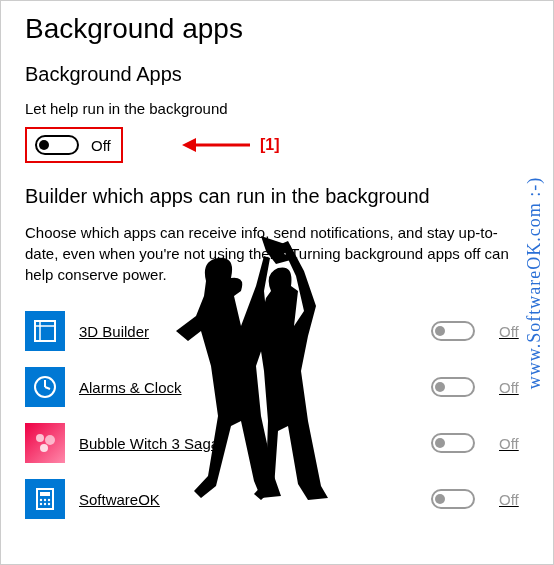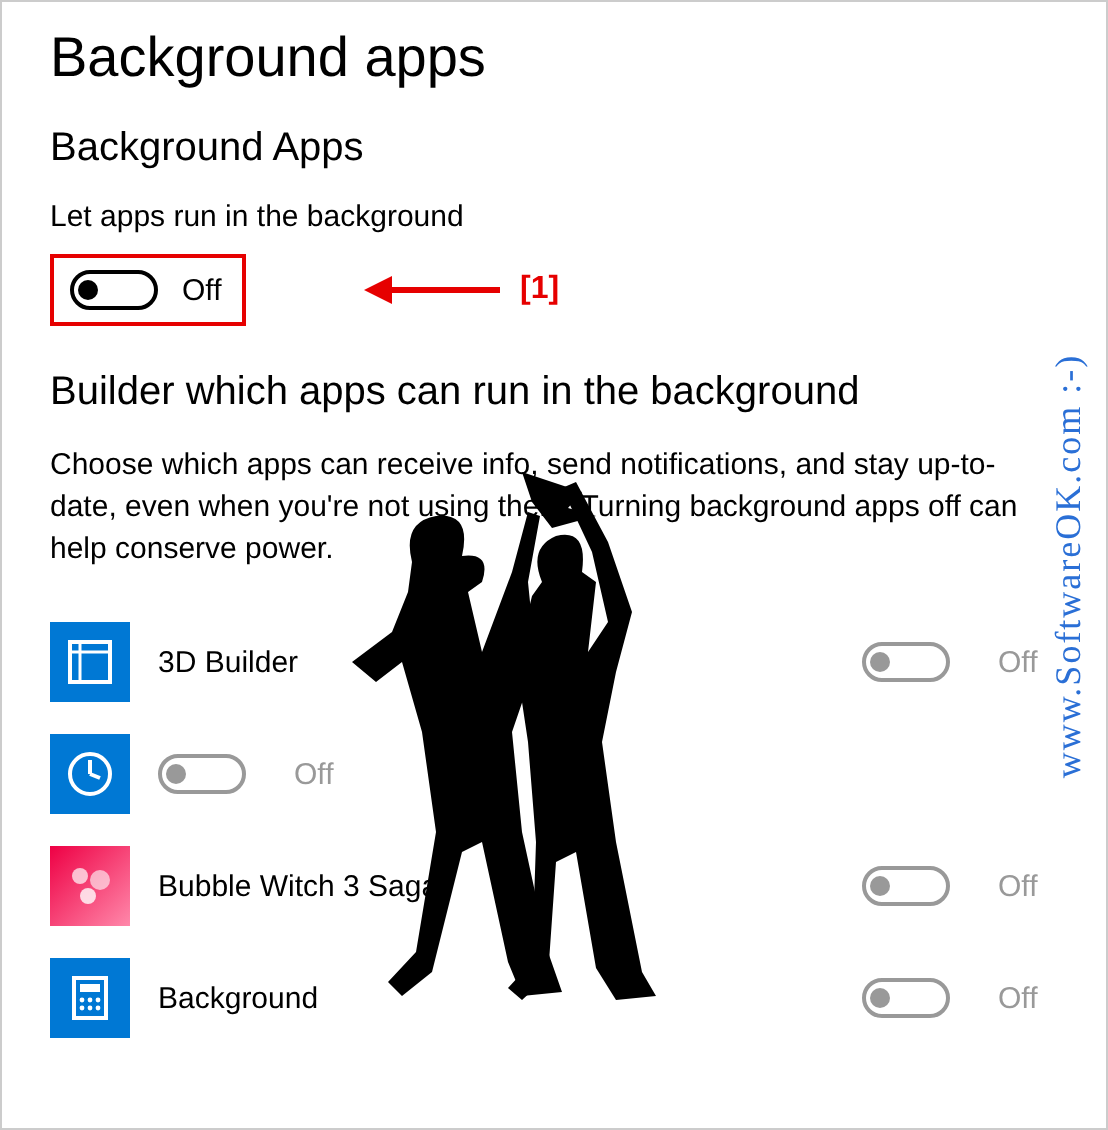--- a/index.html
+++ b/index.html
@@ -75,21 +75,21 @@
       display: flex;
       align-items: center;
       gap: 8px;
     }
     .arrow-svg { display: block; }
     .annot-text {
       color: #e60000;
       font-weight: bold;
       font-size: 16px;
     }
-    .app-list { margin-top: 4px; }
+    .app-list { margin-top: 4px; text-decoration: underline; }
     .app-row {
       display: flex;
       align-items: center;
       padding: 8px 0;
       gap: 14px;
     }
     .app-icon {
       width: 40px;
       height: 40px;
       flex-shrink: 0;
@@ -146,21 +146,21 @@
   </style>
 </head>
 <body>
 
 
 
 <h1 class="page-title">Background apps</h1>
 
 <h2 class="section-heading">Background Apps</h2>
 
-<div class="subtext">Let apps run in the background</div>
+<div class="subtext">Let help run in the background</div>
 
 <div class="highlight-box">
   <div class="toggle off">
     <div class="toggle-knob"></div>
   </div>
   <span class="toggle-label">Off</span>
 
   <div class="annot-arrow">
     <svg class="arrow-svg" width="70" height="20">
       <line x1="68" y1="10" x2="8" y2="10" stroke="#e60000" stroke-width="3"></line>
@@ -192,20 +192,21 @@
   </div>
 
   <div class="app-row">
     <div class="app-icon icon-clock">
       <svg width="26" height="26" viewBox="0 0 26 26">
           <circle cx="13" cy="13" r="10" fill="none" stroke="#fff" stroke-width="2"></circle>
           <line x1="13" y1="13" x2="13" y2="6" stroke="#fff" stroke-width="2"></line>
           <line x1="13" y1="13" x2="18" y2="15" stroke="#fff" stroke-width="2"></line>
         </svg>
     </div>
+    <div class="app-name">Alarms &amp; Clock</div>
     <div class="app-toggle">
         <div class="toggle-knob"></div>
       </div>
     <div class="app-toggle-label">Off</div>
   </div>
 
   <div class="app-row">
     <div class="app-icon icon-witch">
       <svg width="26" height="26" viewBox="0 0 26 26">
           <circle cx="8" cy="8" r="4" fill="#fff" opacity="0.7"></circle>
@@ -226,21 +227,21 @@
           <rect x="5" y="3" width="16" height="20" fill="none" stroke="#fff" stroke-width="2"></rect>
           <rect x="8" y="6" width="10" height="4" fill="#fff"></rect>
           <circle cx="9" cy="14" r="1.2" fill="#fff"></circle>
           <circle cx="13" cy="14" r="1.2" fill="#fff"></circle>
           <circle cx="17" cy="14" r="1.2" fill="#fff"></circle>
           <circle cx="9" cy="18" r="1.2" fill="#fff"></circle>
           <circle cx="13" cy="18" r="1.2" fill="#fff"></circle>
           <circle cx="17" cy="18" r="1.2" fill="#fff"></circle>
         </svg>
     </div>
-    <div class="app-name">Background</div>
+    <div class="app-name">SoftwareOK</div>
     <div class="app-toggle">
         <div class="toggle-knob"></div>
       </div>
     <div class="app-toggle-label">Off</div>
   </div>
 
 </div>
 
 <svg class="silhouette" width="200" height="270" viewBox="0 0 200 270">
   <g fill="#000">

